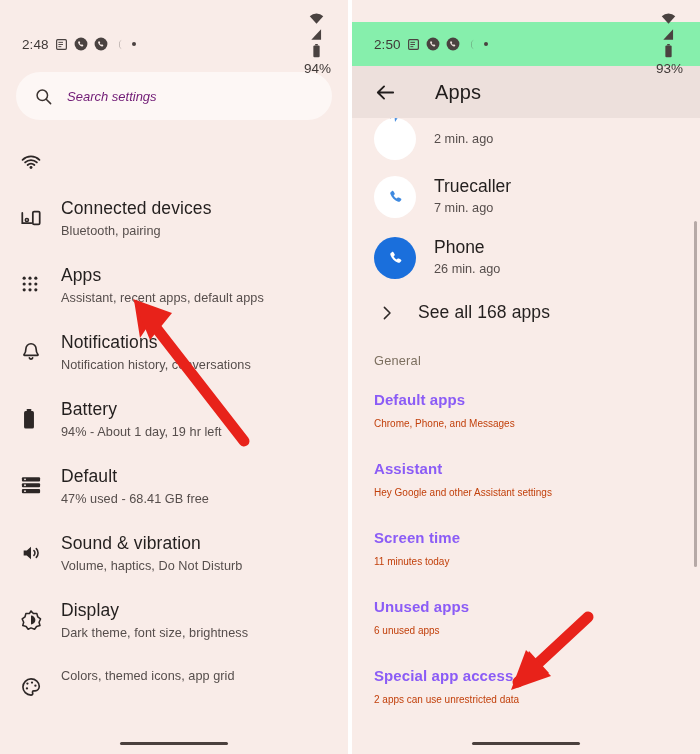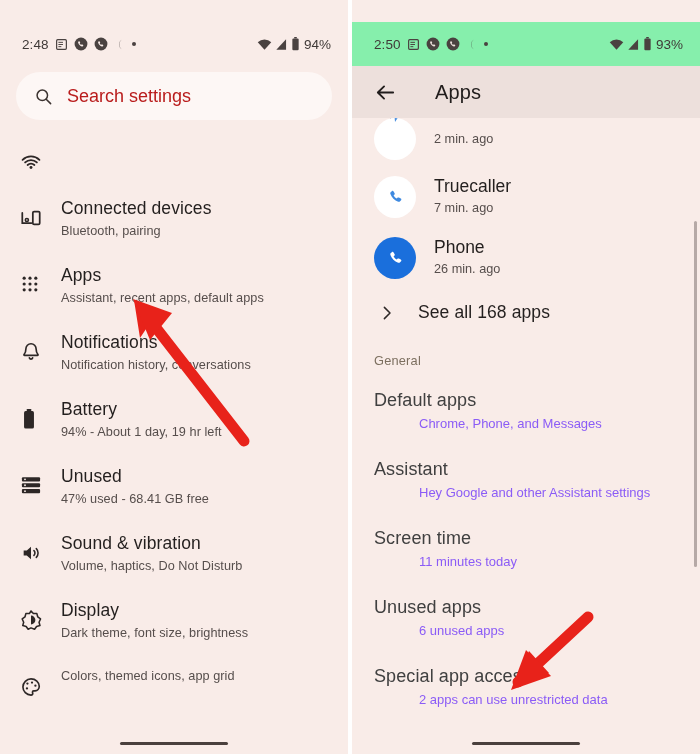--- a/index.html
+++ b/index.html
@@ -36,21 +36,21 @@
     display: flex;
     align-items: center;
     padding: 0 17px 0 22px;
     box-sizing: border-box;
     font-size: 13.5px;
     color: #4a4240;
     margin-top: 22px;
   }
   .statusbar.tinted { background: #86efac; }
   .sb-left { display: flex; align-items: center; gap: 6px; }
-  .sb-right { margin-left: auto; display: flex; align-items: center; gap: 3px; }
+  .sb-right { margin-left: auto; display: flex; align-items: center; gap: 3px; flex-direction: column; }
   .sb-time { font-size: 13.5px; letter-spacing: .1px; color: #3f3937; }
   .sb-batt-text { font-size: 13.5px; color: #3f3937; margin-left: 1px; }
   .sb-ico { display: inline-flex; align-items: center; }
   .dot-ico {
     width: 4px; height: 4px; border-radius: 50%;
     background: #4a4240; display: inline-block;
   }
 
   
   .searchwrap { padding: 6px 16px 10px 16px; }
@@ -58,22 +58,23 @@
     height: 48px;
     background: #fdf7f5;
     border-radius: 26px;
     display: flex;
     align-items: center;
     padding: 0 18px;
     box-sizing: border-box;
   }
   .searchbar .s-ico { margin-right: 14px; display: flex; }
   .searchbar .s-text {
-    font-size: 18px;
-    color: #b91c1c;
+    font-size: 13px;
+    color: #701a75;
+    font-style: italic;
   }
 
   
   .list { padding: 0; }
   .row {
     display: flex;
     align-items: flex-start;
     padding: 11px 16px 11px 20px;
     box-sizing: border-box;
   }
@@ -145,22 +146,22 @@
   .seeall .salabel {
     font-size: 17.5px; color: #231f1e; margin-left: 6px; letter-spacing: .1px;
   }
   .section-hd {
     font-size: 12.8px;
     color: #7c6f5f;
     padding: 16px 0 8px 22px;
     letter-spacing: .2px;
   }
   .prow { padding: 12px 16px 12px 22px; }
-  .prow .pt { font-size: 18px; color: #404040; line-height: 24px; letter-spacing: .1px;}
-  .prow .ps { font-size: 13px; color: #8b5cf6; line-height: 19px; margin-top: 2px; margin-left: 45px;}
+  .prow .pt { font-size: 15px; color: #8b5cf6; line-height: 24px; letter-spacing: .1px; font-weight: bold;}
+  .prow .ps { font-size: 10px; color: #c2410c; line-height: 19px; margin-top: 2px;}
 
   
   .homebar {
     position: absolute;
     bottom: 9px; left: 0; right: 0;
     display: flex; justify-content: center;
   }
   .homebar .pill {
     width: 108px; height: 3.5px; border-radius: 3px; background: #4a403d;
   }
@@ -334,21 +335,21 @@
               <rect x="2" y="15.5" width="20" height="4.6" rx="1.1"></rect>
             </g>
             <g fill="#f9ece8">
               <circle cx="5.4" cy="4.8" r="1"></circle>
                 <circle cx="5.4" cy="11.3" r="1"></circle>
                 <circle cx="5.4" cy="17.8" r="1"></circle>
             </g>
           </svg>
         </div>
         <div class="row-txt">
-          <div class="row-title">Unused</div>
+          <div class="row-title">Default</div>
           <div class="row-sub">47% used - 68.41 GB free</div>
         </div>
       </div>
 
       <div class="row">
         <div class="row-ico">
           <svg width="22" height="22" viewBox="0 0 24 24">
               <path d="M4 9.2h3.4L12 5.2v13.6L7.4 14.8H4z" fill="#2d2726"></path>
               <path d="M15.2 9.4a3.6 3.6 0 0 1 0 5.2M17.8 7.2a7 7 0 0 1 0 9.6" fill="none" stroke="#2d2726" stroke-width="1.7" stroke-linecap="round"></path>
             </svg>

